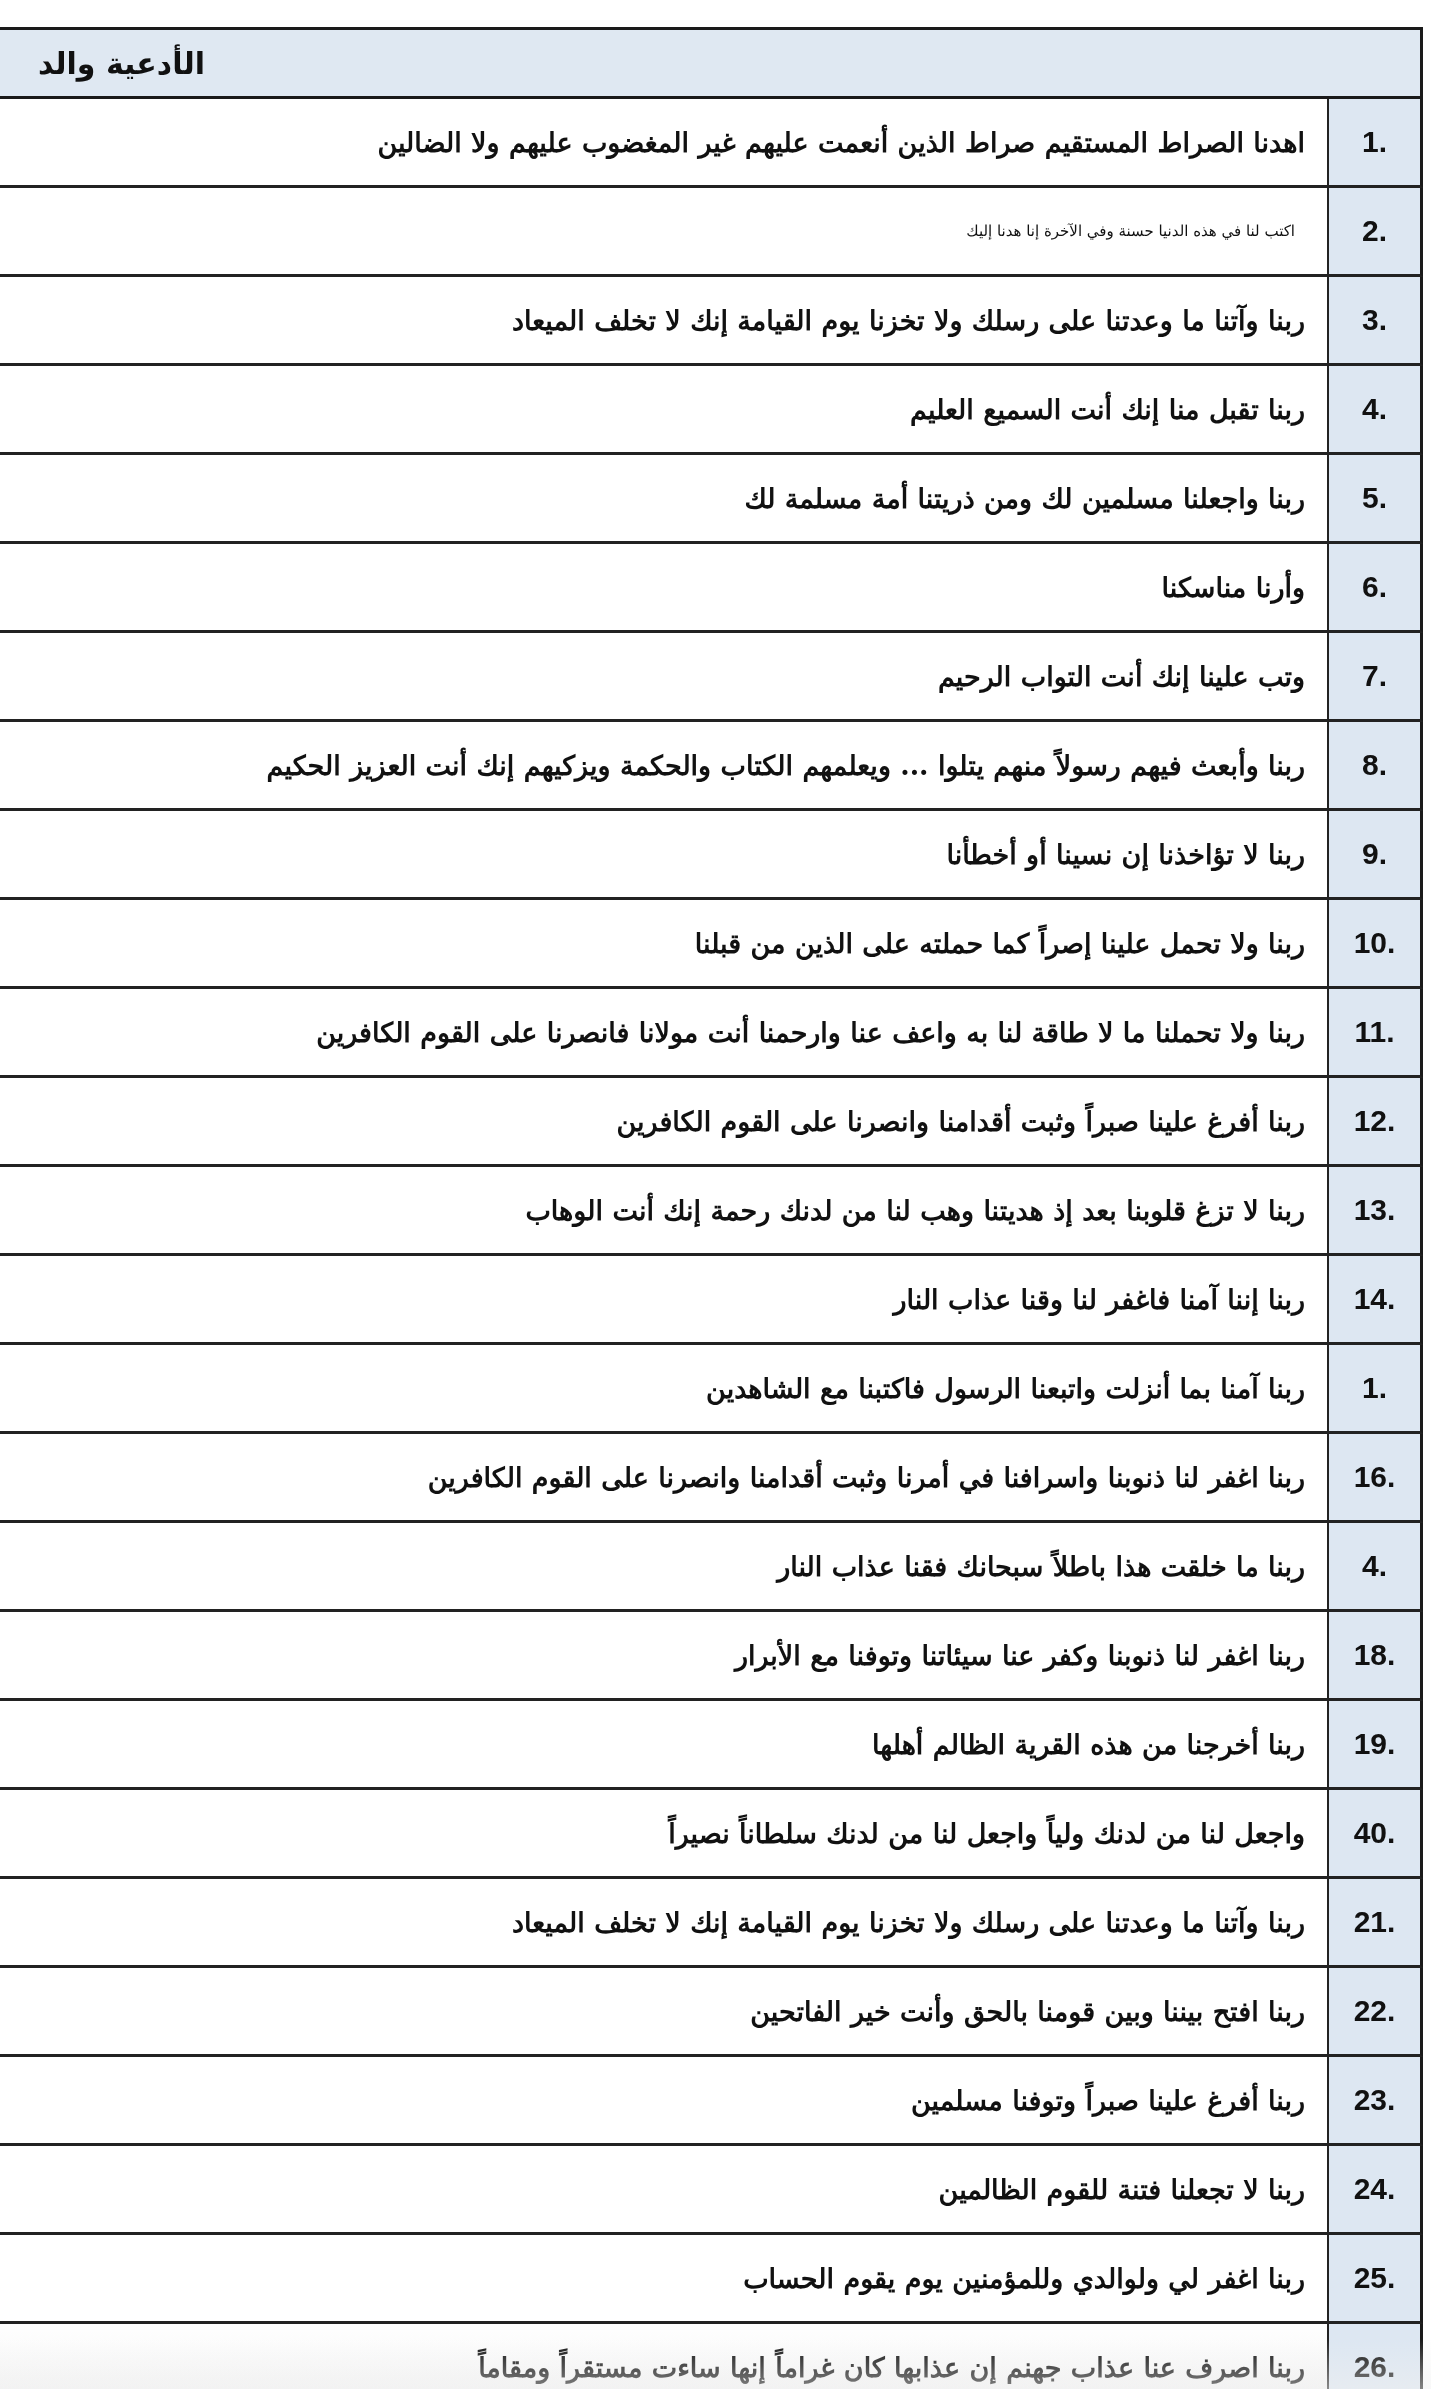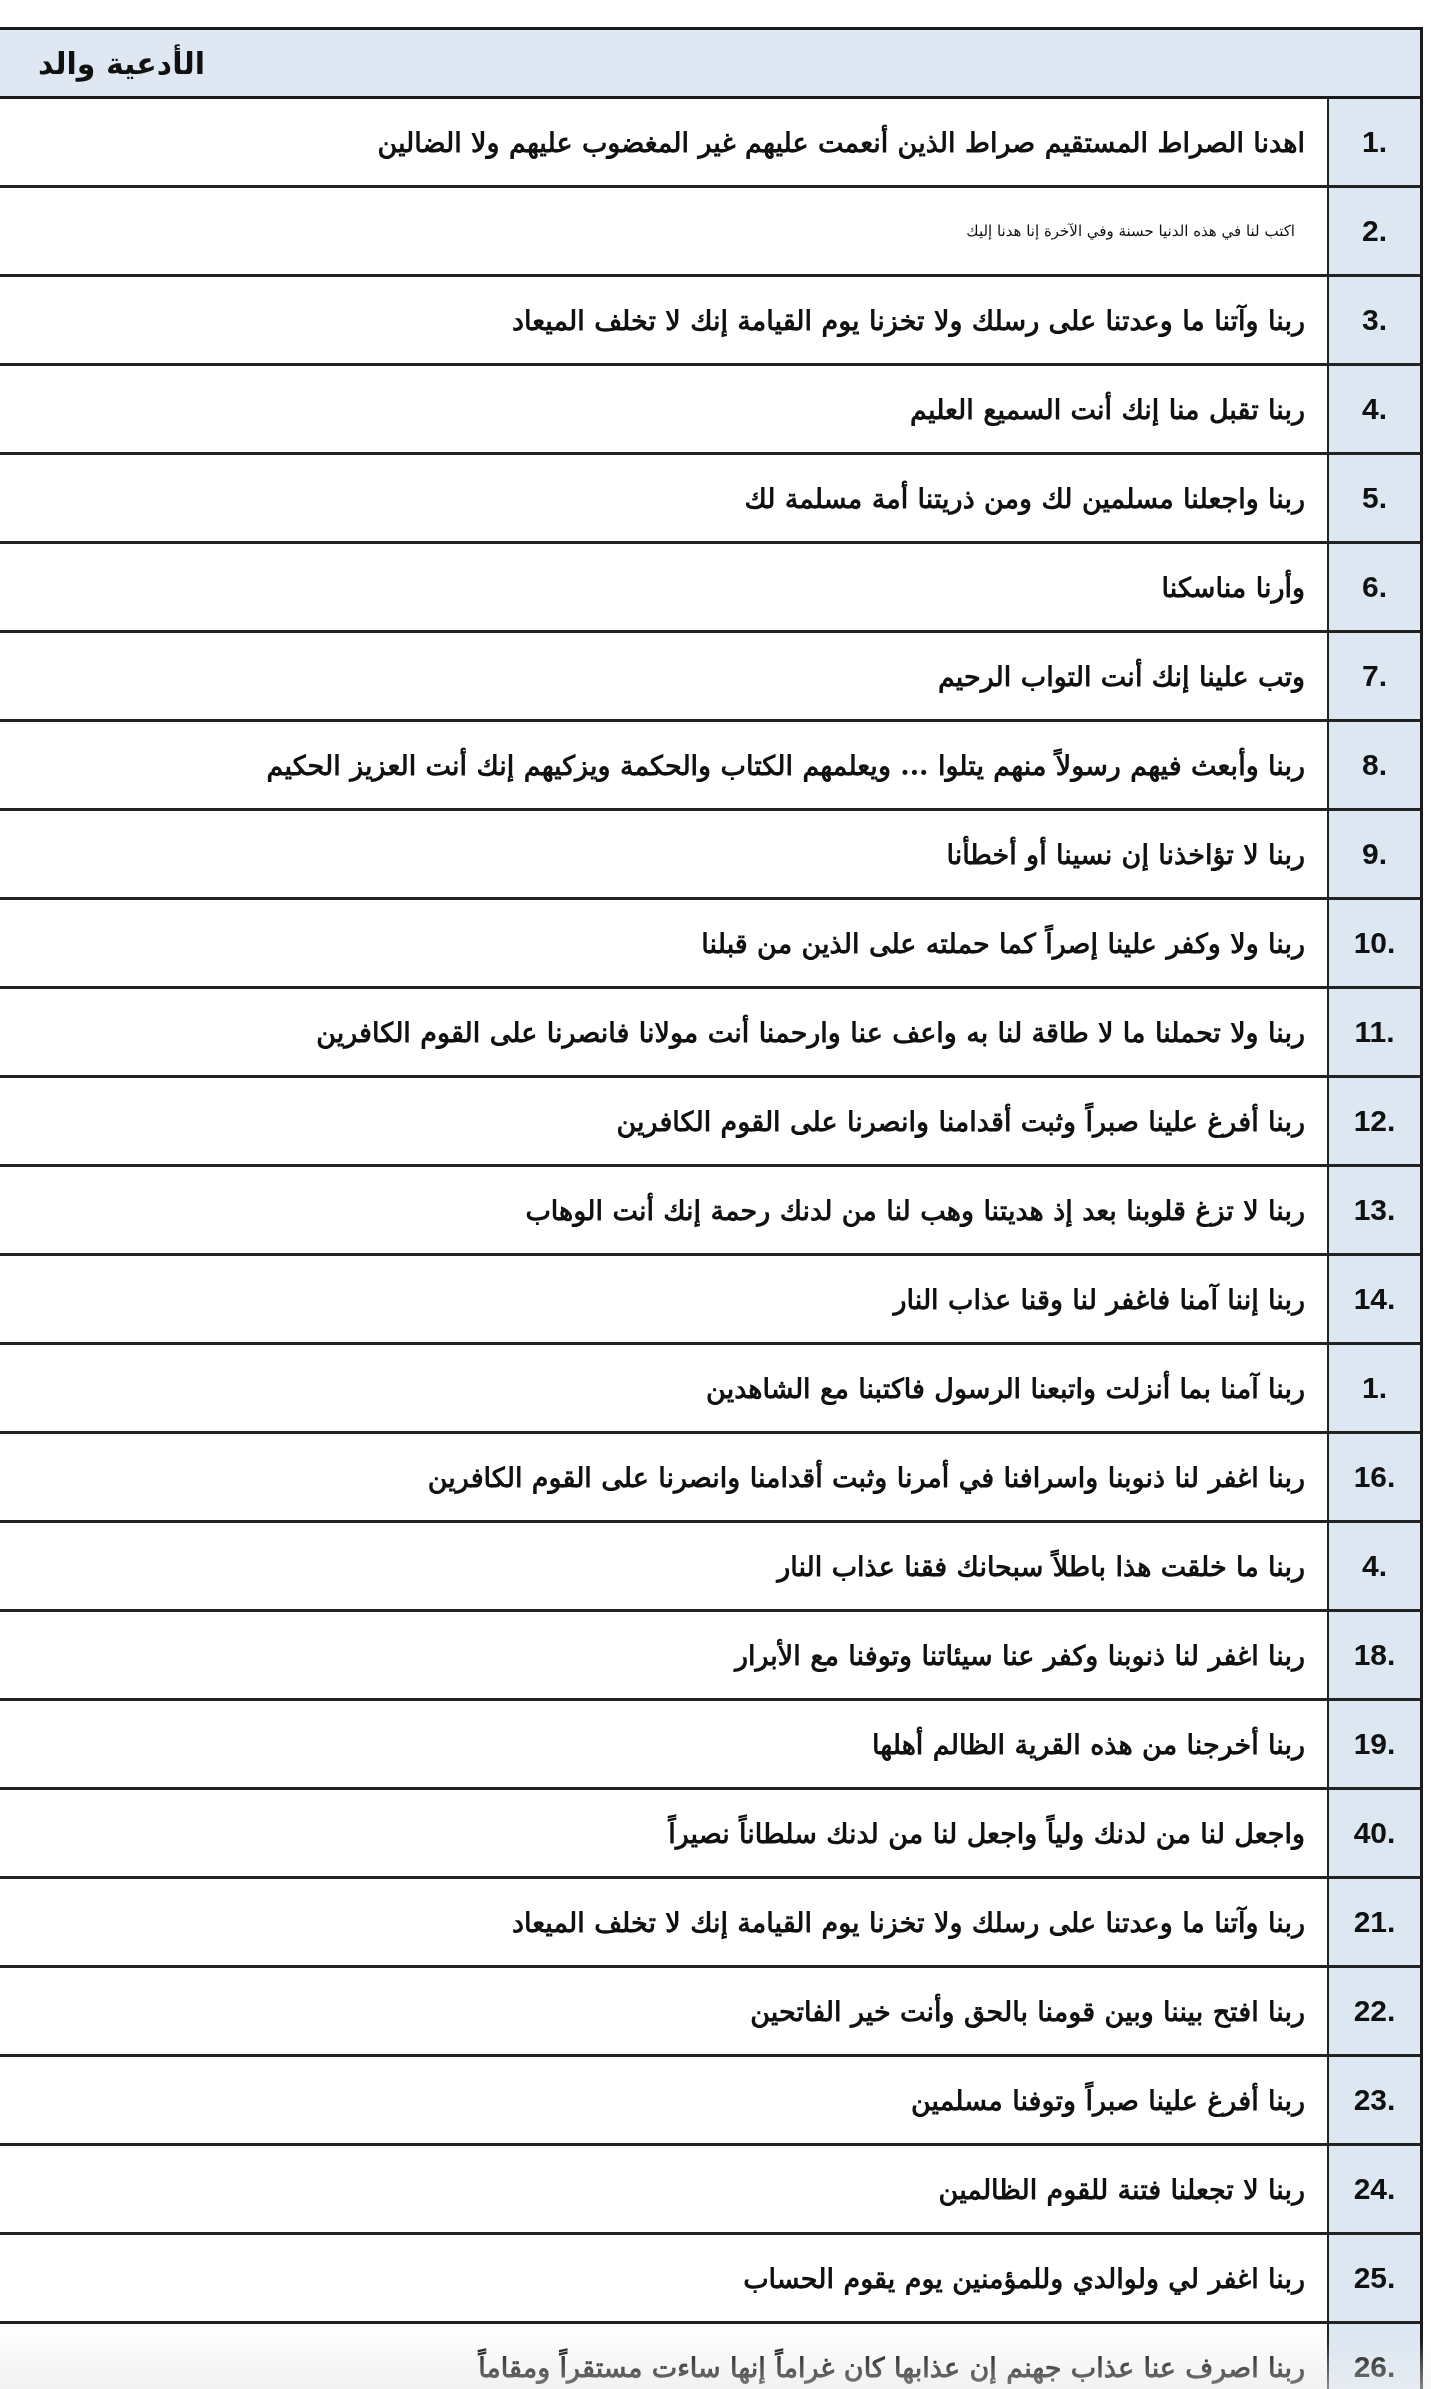--- a/index.html
+++ b/index.html
@@ -91,21 +91,21 @@
         </div>
         <div class="row">
           <div class="num">9.</div>
           <div class="txt">
             <span>ربنا لا تؤاخذنا إن نسينا أو أخطأنا</span>
           </div>
         </div>
         <div class="row">
           <div class="num">10.</div>
           <div class="txt">
-            <span>ربنا ولا وكفر علينا إصراً كما حملته على الذين من قبلنا</span>
+            <span>ربنا ولا تحمل علينا إصراً كما حملته على الذين من قبلنا</span>
           </div>
         </div>
         <div class="row">
           <div class="num">11.</div>
           <div class="txt">
             <span>ربنا ولا تحملنا ما لا طاقة لنا به واعف عنا وارحمنا أنت مولانا فانصرنا على القوم الكافرين</span>
           </div>
         </div>
         <div class="row">
           <div class="num">12.</div>

